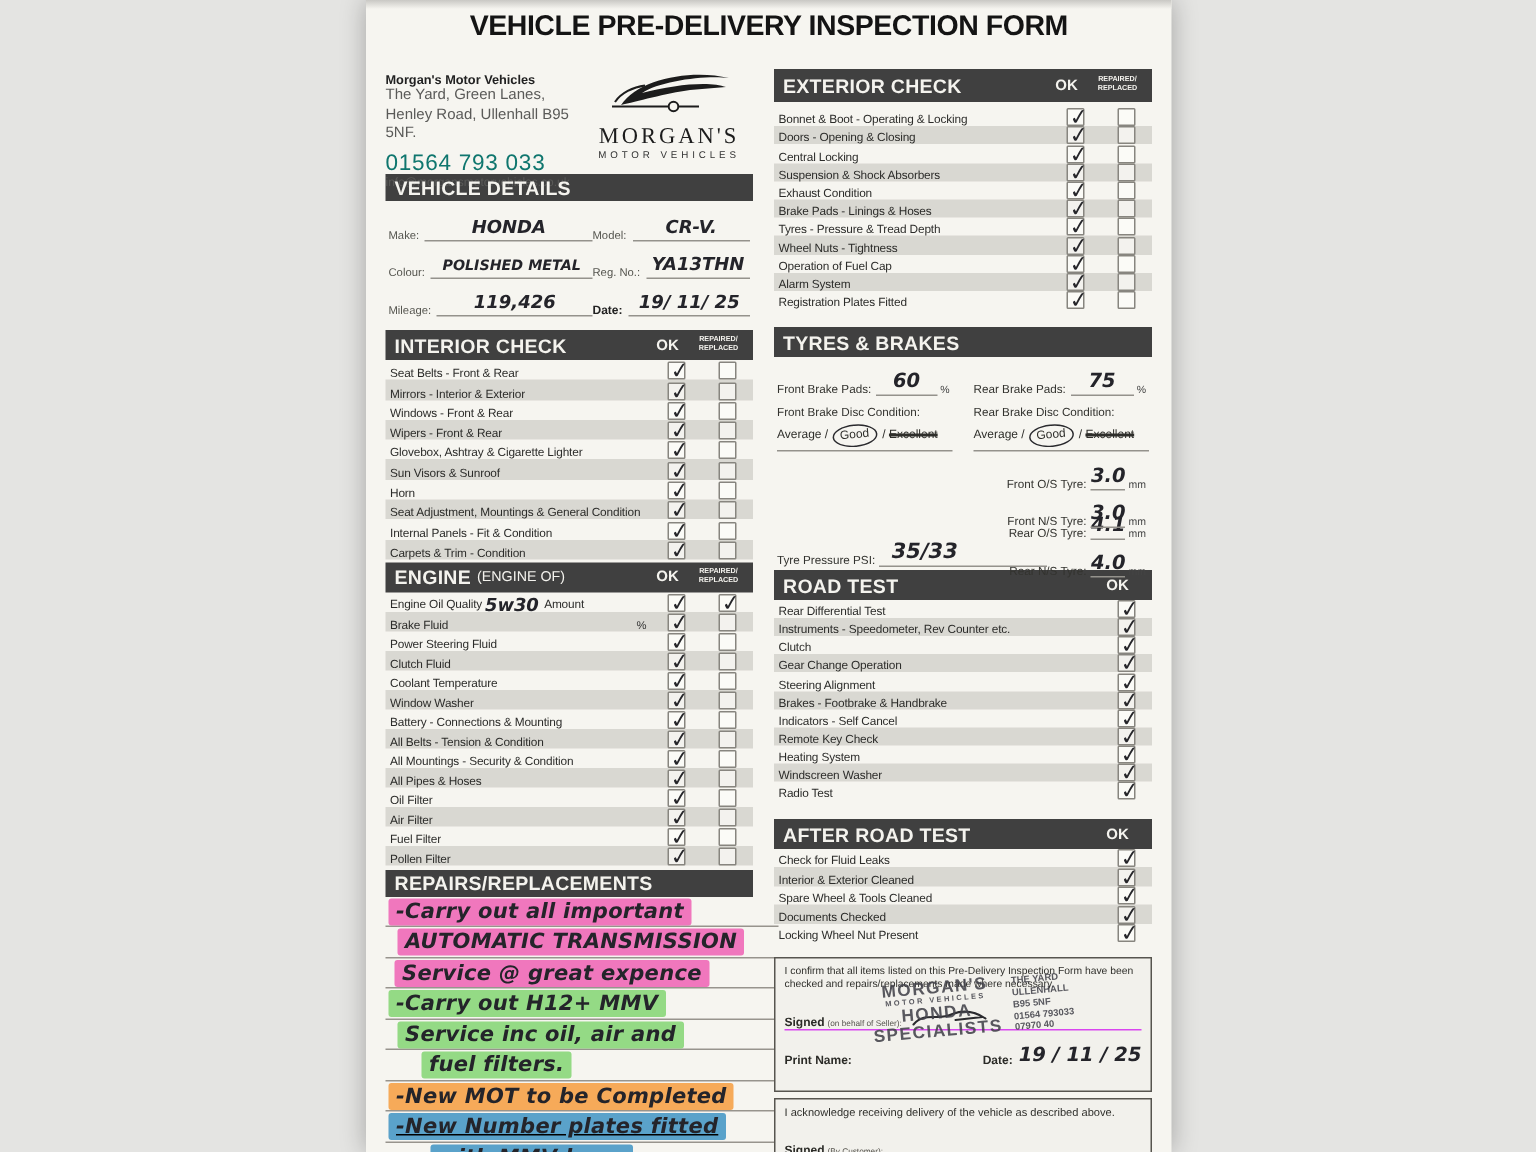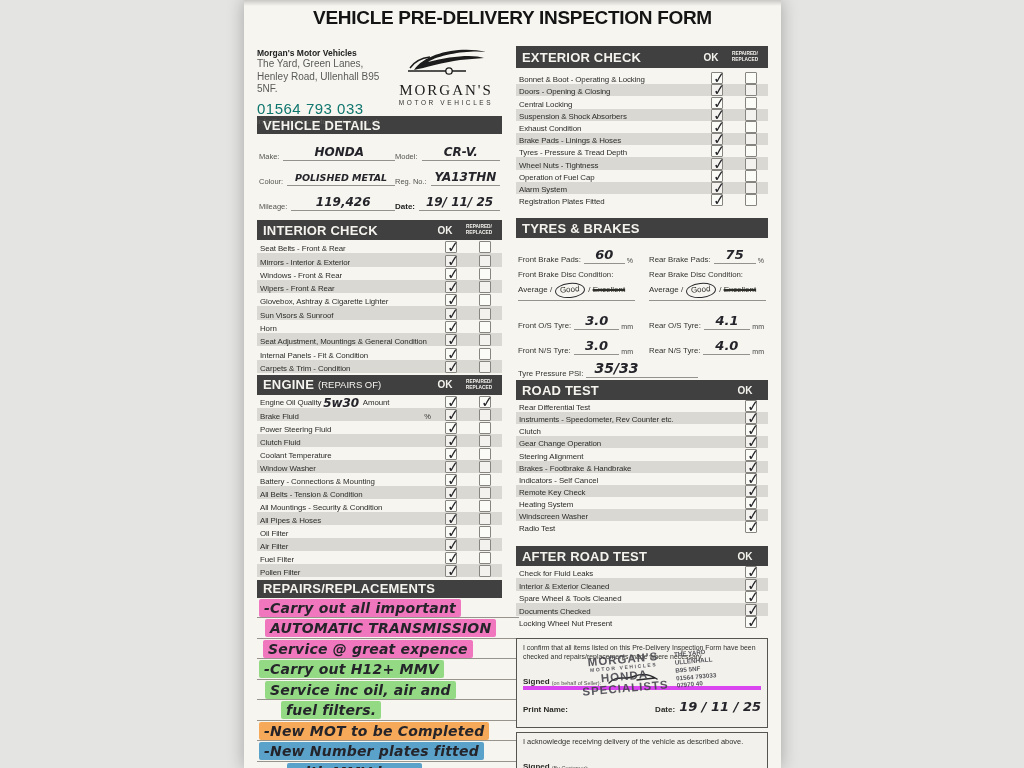--- a/index.html
+++ b/index.html
@@ -58,48 +58,48 @@
   .sec-bar{height:20px;}
   .oil-note{position:relative;font-size:12px;margin:0 2px;top:2px;}
   .extra{font-size:7.9px;}
 
   
   .notes .note-line{height:19.5px;border-bottom:1px solid #97948d;display:flex;align-items:center;overflow:visible;}
   .hl{display:inline-block;padding:0 5px;border-radius:2px;line-height:17px;white-space:nowrap;}
   .hl-pink{background:rgba(238,92,177,.82);}
   .hl-green{background:rgba(130,213,114,.85);}
   .hl-orange{background:rgba(246,162,72,.9);}
-  .hl-blue{background:rgba(62,147,195,.85);}
+  .hl-blue{background:rgba(62,147,195,.85);text-decoration:underline;}
   .note-text{font-size:14px;letter-spacing:.2px;}
 
   
   .tb{padding:0 2px;}
   .tb-row{display:flex;gap:14px;align-items:flex-end;}
   .tb-half{flex:1;display:flex;align-items:flex-end;}
   .tb-label{font-size:7.8px;color:#33332f;white-space:nowrap;padding-right:3px;}
   .tb-val{flex:1;border-bottom:1px solid #94928c;text-align:center;}
   .tb-val .hand{font-size:13px;}
   .tb-unit{font-size:7px;color:#444;padding-left:2px;padding-right:2px;}
   .tb-pads{height:26px;padding-bottom:3px;}
   .tb-disc{height:38px;align-items:flex-start;padding-top:3px;}
   .tb-disc .tb-half{display:block;}
   .disc-opts{font-size:8px;color:#2e2e2a;margin-top:4px;border-bottom:1px solid #94928c;padding-bottom:2px;white-space:nowrap;}
   .circled{display:inline-block;border:1.6px solid #2a2a2e;border-radius:50%;padding:1px 4px 3px 4px;transform:rotate(-5deg);margin:0 1px;}
   .struck{text-decoration:line-through;text-decoration-thickness:1.5px;}
-  .tb-tyre{height:22px;padding-bottom:3px;}
+  .tb-tyre{height:22px;padding-bottom:3px;flex-direction:column;}
   .tb-press{height:20px;padding-bottom:2px;}
   .tb-press .tb-val{text-align:left;padding-left:8px;}
 
   
   .sign-box{border:1.5px solid #57554f;background:#f2f1ec;position:relative;box-sizing:border-box;padding:4px 6px;}
   .confirm-box{height:90px;margin-top:10px;}
   .ack-box{height:58px;margin-top:4px;}
   .sb-text{font-size:6.9px;color:#2f2f2b;line-height:1.35;max-width:330px;}
   .ack-box .sb-text{font-size:7.4px;}
-  .sig-line{display:flex;align-items:flex-end;border-bottom:4px solid #d946ef;height:20px;margin-top:4px;position:relative;}
+  .sig-line{display:flex;align-items:flex-end;border-bottom:1px solid #d946ef;height:20px;margin-top:4px;position:relative;}
   .sb-label{font-size:8px;font-weight:bold;color:#2b2b27;}
   .sb-sub{font-size:5.5px;color:#55534d;margin-left:2px;}
   .pn-line{display:flex;align-items:flex-end;height:24px;}
   .pn-line .fill{flex:1;}
   .date-wrap{display:flex;align-items:flex-end;}
   .date-hand{font-size:13px;margin-left:4px;white-space:pre;}
   .stamp{position:absolute;left:64px;top:12px;transform:rotate(-5deg);color:#43434b;opacity:.88;display:flex;gap:8px;text-align:center;pointer-events:none;}
   .stamp-main div{line-height:1.05;}
   .st-big{font-size:11.5px;font-weight:bold;letter-spacing:1px;}
   .st-tiny{font-size:5px;font-weight:bold;letter-spacing:1.6px;}
@@ -282,21 +282,21 @@
             </span>
           </span>
           <span class="slot">
             <span class="box"></span>
           </span>
         </div>
       </div>
 
     <div class="bar sec-bar" style="margin-top:2px;">
       <span class="bar-h">ENGINE</span>
-      <span class="bar-sub">(REPAIRS OF)</span>
+      <span class="bar-sub">(ENGINE OF)</span>
       <span class="sp"></span>
       <span class="ok-h">OK</span>
       <span class="rr-h"><span>REPAIRED/</span><br><span>REPLACED</span></span>
     </div>
     <div class="rows-engine">
         <div class="crow">
           <span class="clabel">Engine Oil Quality<span class="hand oil-note">5w30</span><span class="extra"> Amount</span></span>
           <span class="slot">
             <span class="box">
               <span class="tick">✓</span>

